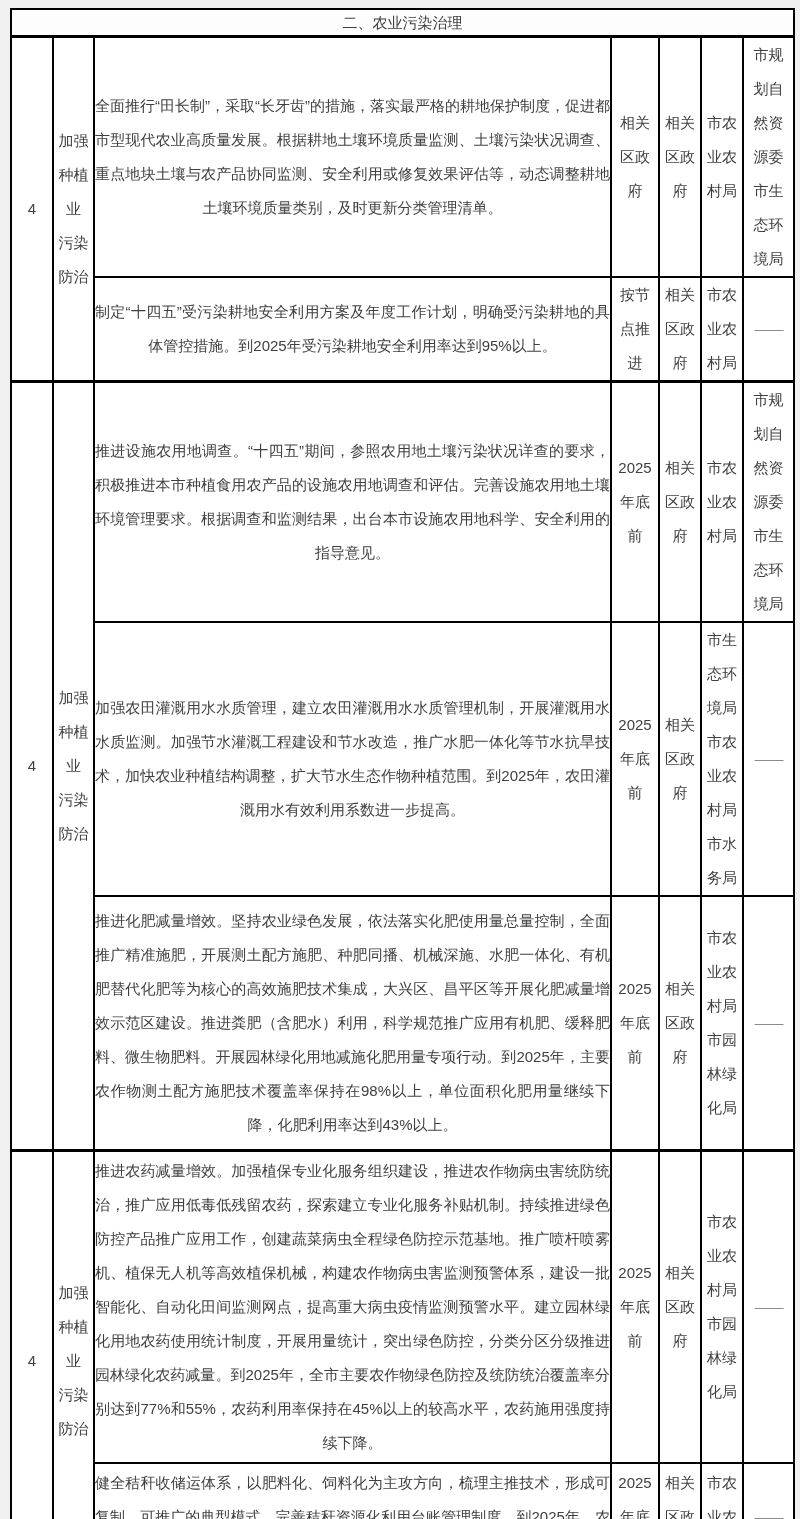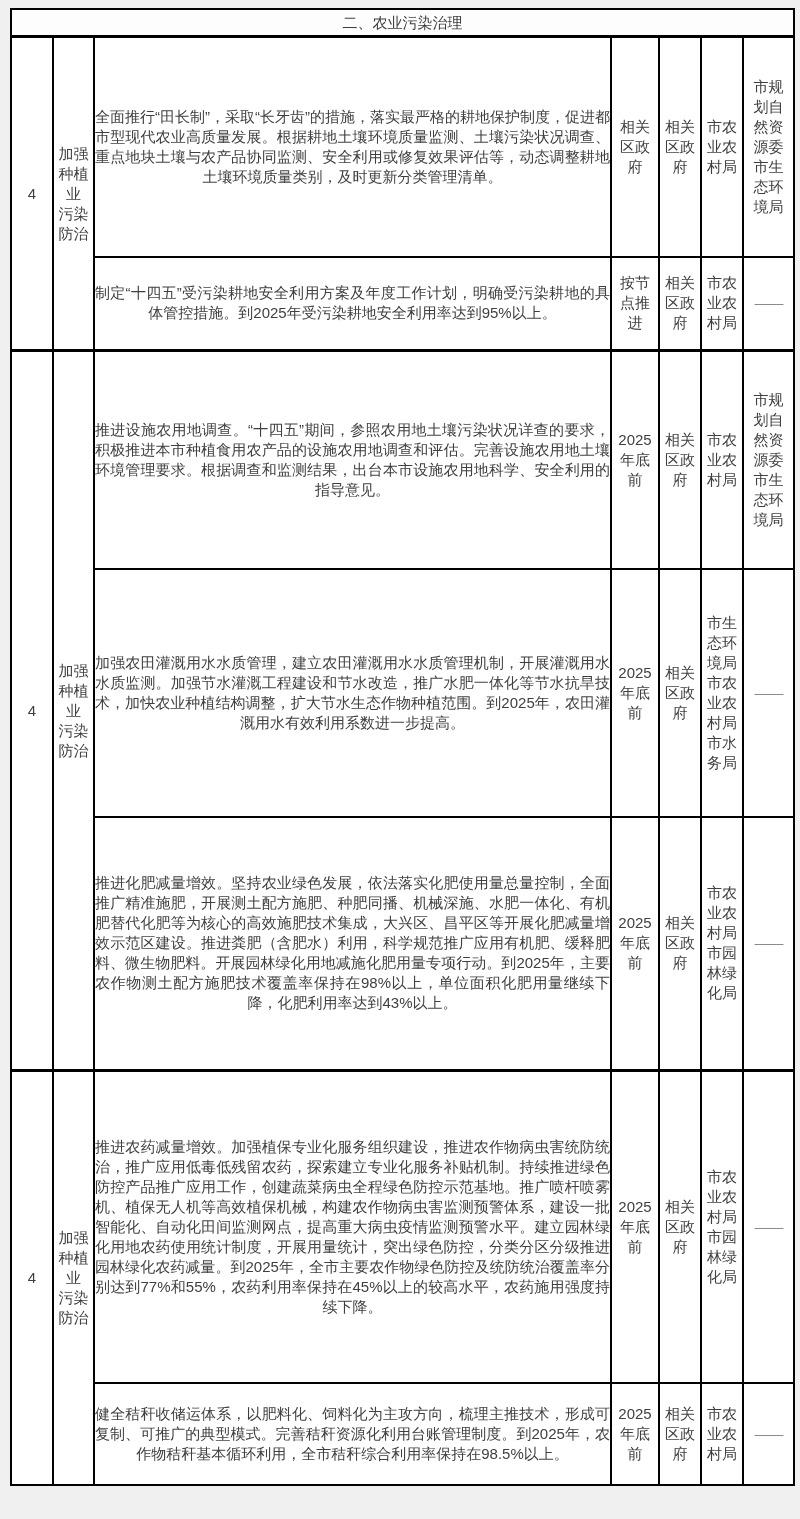--- a/index.html
+++ b/index.html
@@ -18,21 +18,21 @@
   table.doc-table {
     border-collapse: collapse;
     table-layout: fixed;
     width: 783px;
     background: #ffffff;
   }
   td {
     border: 2px solid #000000;
     vertical-align: middle;
     font-size: 15px;
-    line-height: 20px;
+    line-height: 34px;
     padding: 0;
     word-break: break-all;
     overflow: hidden;
   }
   tr.sec-start > td { border-top: 3px solid #000000; }
   td.header-cell {
     height: 25px;
     text-align: center;
     line-height: 25px;
     border-bottom: 3px solid #000000;

